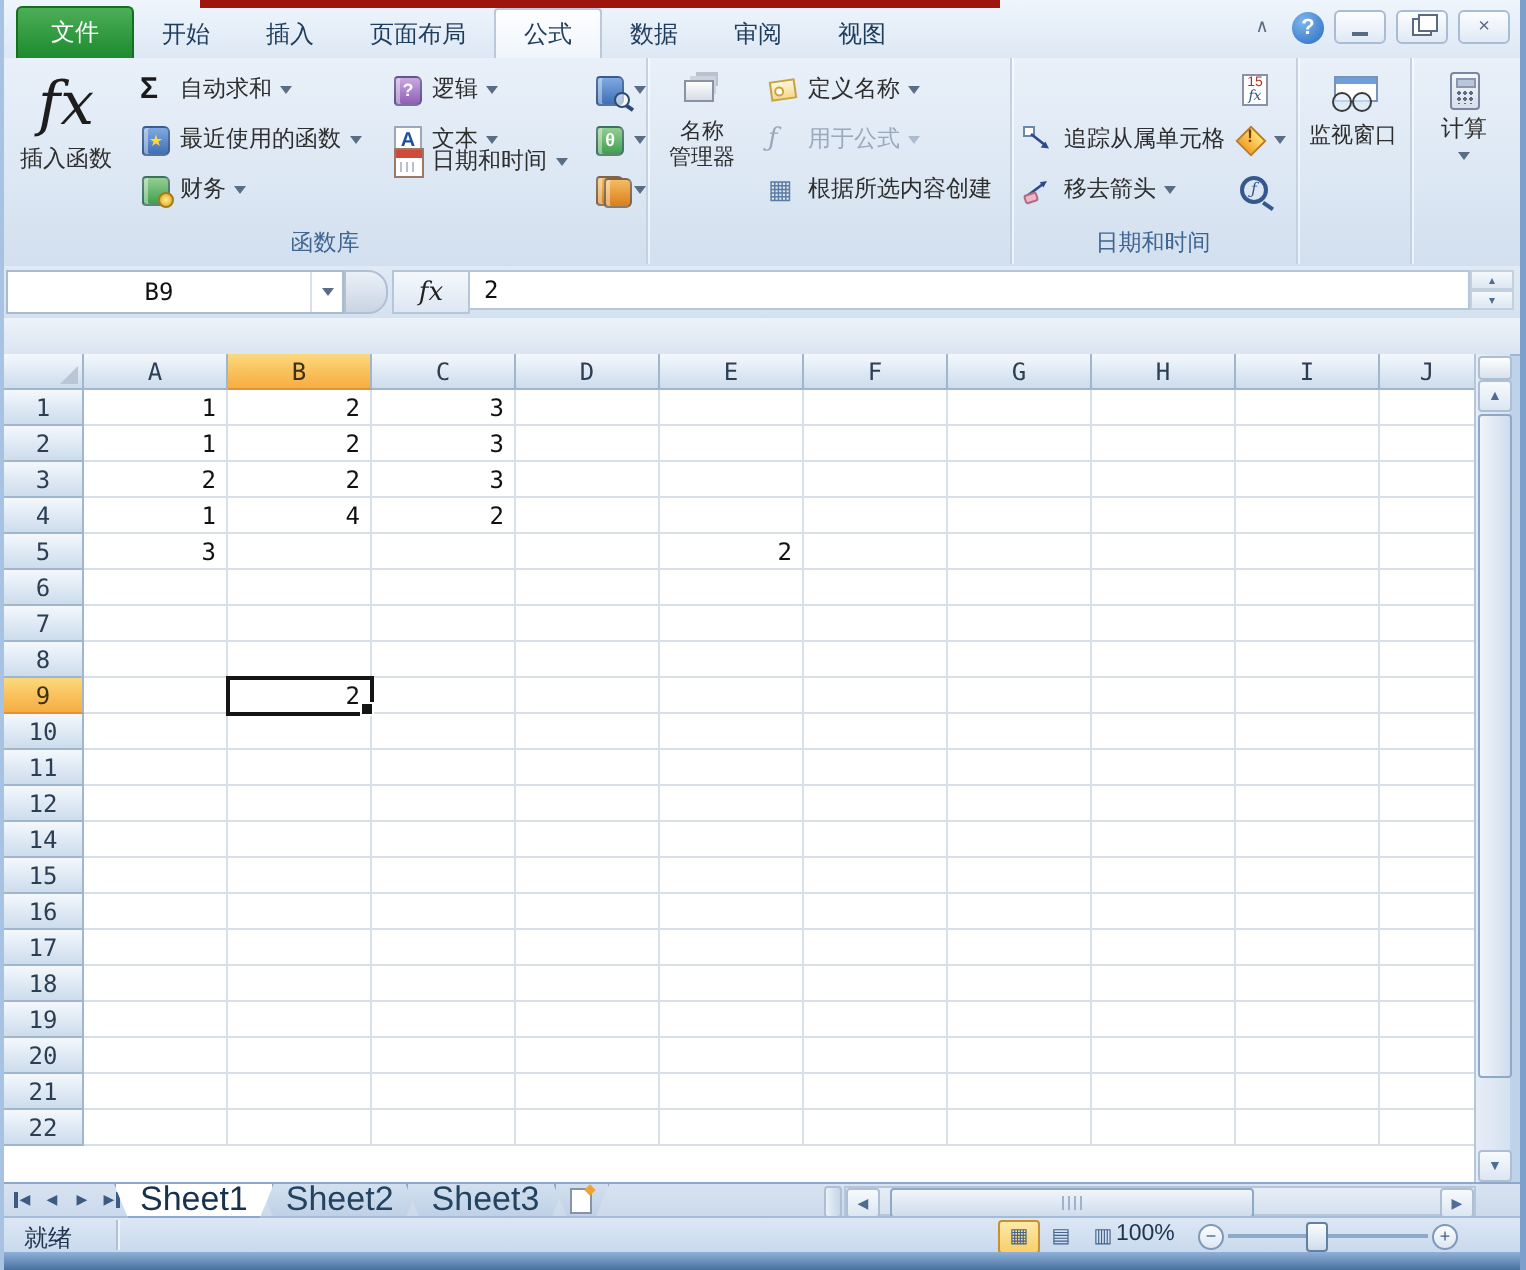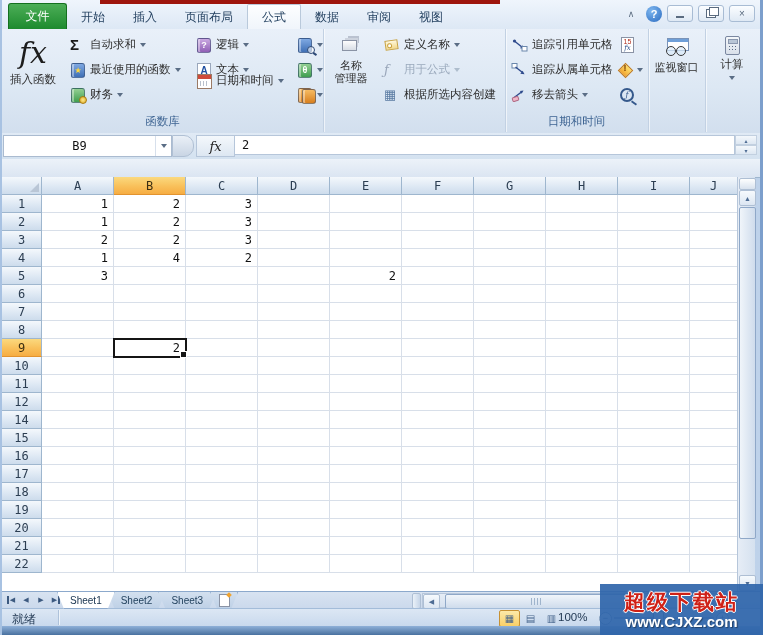--- a/index.html
+++ b/index.html
@@ -159,21 +159,21 @@
 
   
   .sheetrow{position:absolute;left:2px;top:591px;width:758px;height:17px;
             background:linear-gradient(#d8e3f1,#cbd9ec);border-top:1px solid #8ca9cc;box-sizing:border-box}
   .snavs{position:absolute;left:2px;top:1px;display:flex;gap:1px}
   .snav{width:14px;height:14px;display:flex;align-items:center;justify-content:center;font-size:7px;color:#3d5a80}
   .snav i{font-style:normal}
   .snav.first i{border-left:2px solid #3d5a80;padding-left:1px}
   .snav.last i{border-right:2px solid #3d5a80;padding-right:1px}
   .stabs{position:absolute;left:62px;top:0;display:flex}
-  .stab{height:16px;padding:0 12px;display:flex;align-items:center;font-size:10px;color:#24435f;
+  .stab{height:16px;padding:0 12px;display:flex;align-items:center;font-size:17px;color:#24435f;
         background:linear-gradient(#d3e0ef,#bfd1e7);border:1px solid #8ca9cc;border-top:none;margin-left:-7px;
         clip-path:polygon(7px 0,calc(100% - 7px) 0,100% 100%,0 100%);
         clip-path:polygon(0 0,100% 0,calc(100% - 7px) 100%,7px 100%)}
   .stab.active{background:#fff;color:#17324e;z-index:2}
   .instab{height:16px;width:26px;display:flex;align-items:center;justify-content:center;margin-left:-6px;
         background:linear-gradient(#d3e0ef,#bfd1e7);border:1px solid #8ca9cc;border-top:none;
         clip-path:polygon(0 0,100% 0,calc(100% - 7px) 100%,7px 100%)}
   .sheetico{width:9px;height:11px;background:#fff;border:1px solid #8a93a5;position:relative}
   .sheetico::after{content:'';position:absolute;right:-2px;top:-2px;width:4px;height:4px;background:#f0a32f;
         transform:rotate(45deg)}
@@ -335,29 +335,20 @@
         <span>用于公式</span>
           <span class="da"></span>
       </div>
       <div class="sbtn" style="left:57px;top:54px">
         <span class="ico"><span class="gridico">▦</span></span>
         <span>根据所选内容创建</span>
       </div>
     </div>
 
     <div class="rgroup" style="left:503px;width:143px">
-      <div class="sbtn" style="left:2px;top:4px">
-        <svg class="tico" viewBox="0 0 16 16">
-            <circle cx="3" cy="4" r="1.6" fill="#2e4a8c"></circle>
-            <line x1="3.5" y1="4.5" x2="11" y2="10.5" stroke="#2e4a8c" stroke-width="1.4"></line>
-            <path d="M12.5 11.8 l-4 -0.6 l2.4 -3 z" fill="#2e4a8c"></path>
-            <rect x="10.5" y="9.5" width="5" height="4.5" fill="#fff" stroke="#6a87ac"></rect>
-          </svg>
-        <span>追踪引用单元格</span>
-      </div>
       <div class="sbtn" style="left:2px;top:29px">
         <svg class="tico" viewBox="0 0 16 16">
             <rect x="0.5" y="1.5" width="5" height="4.5" fill="#fff" stroke="#6a87ac"></rect>
             <line x1="4" y1="5" x2="11" y2="10.5" stroke="#2e4a8c" stroke-width="1.4"></line>
             <path d="M13 12.2 l-4.2 -0.5 l2.4 -3 z" fill="#2e4a8c"></path>
           </svg>
         <span>追踪从属单元格</span>
       </div>
       <div class="sbtn" style="left:2px;top:54px">
         <svg class="tico" viewBox="0 0 16 16">
@@ -766,18 +757,14 @@
     </div>
     <span class="zoomlabel">100%</span>
     <span class="zbtn zminus">−</span>
     <div class="ztrack"></div>
     <div class="ztick"></div>
     <div class="zthumb"></div>
     <span class="zbtn zplus">+</span>
   </div>
   <div class="bottomframe"></div>
 
-  <div class="watermark">
-    <span class="wm1">超级下载站</span>
-    <span class="wm2">www.CJXZ.com</span>
-  </div>
 
 </div>
 
 </body></html>

